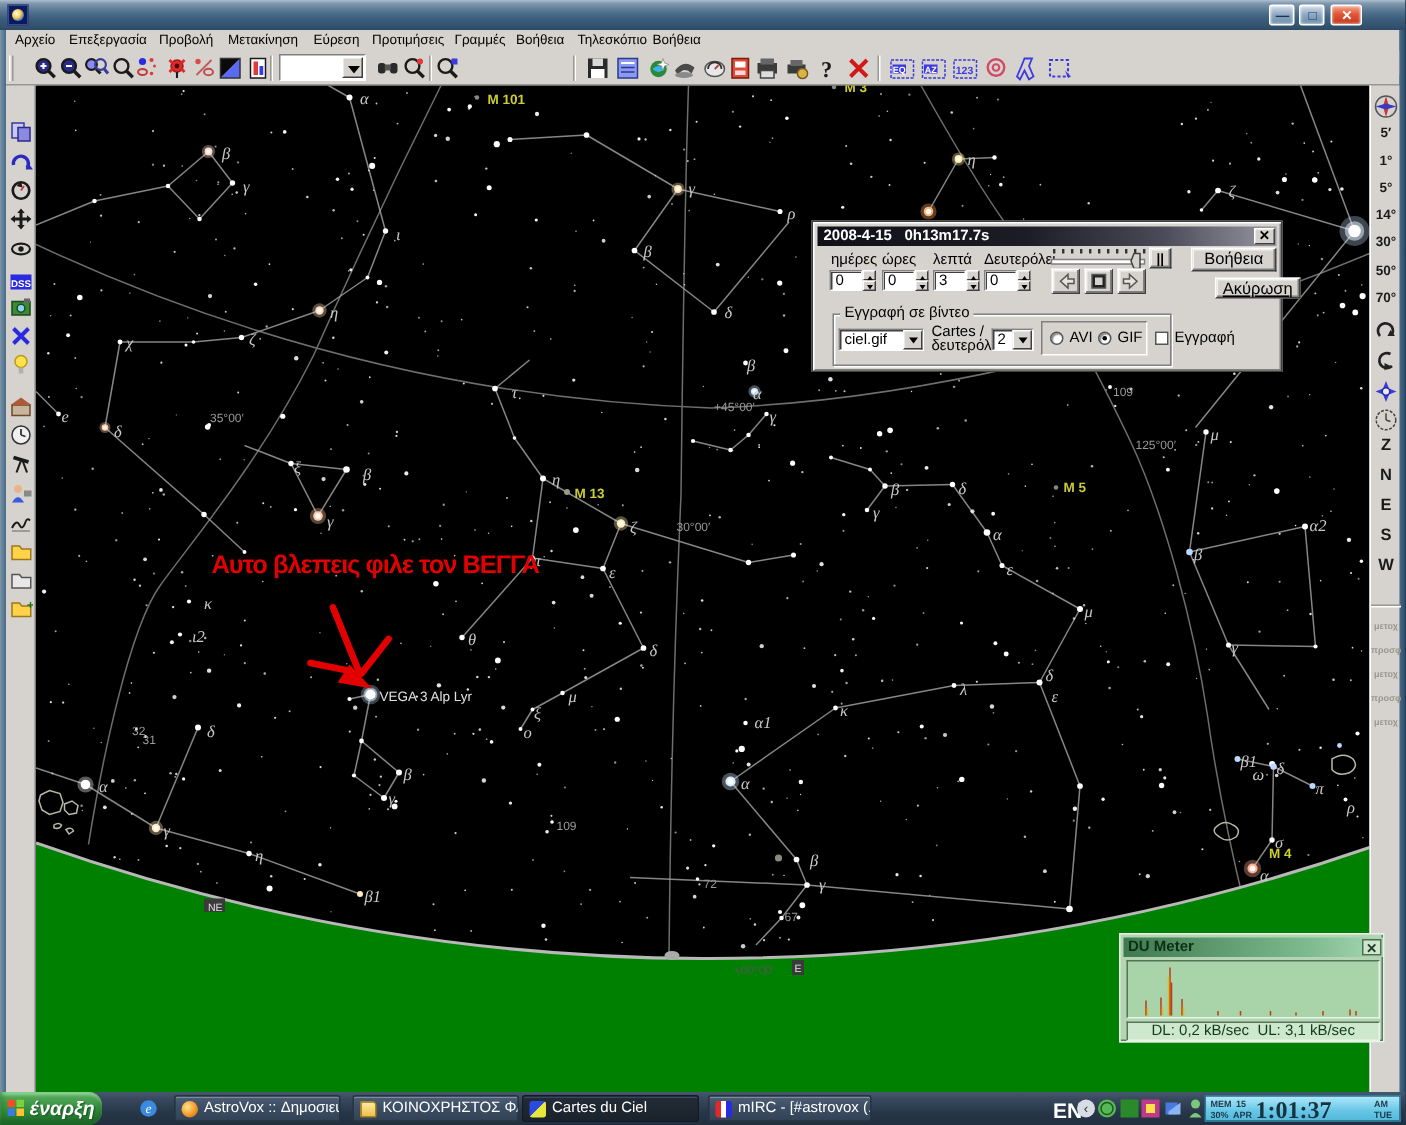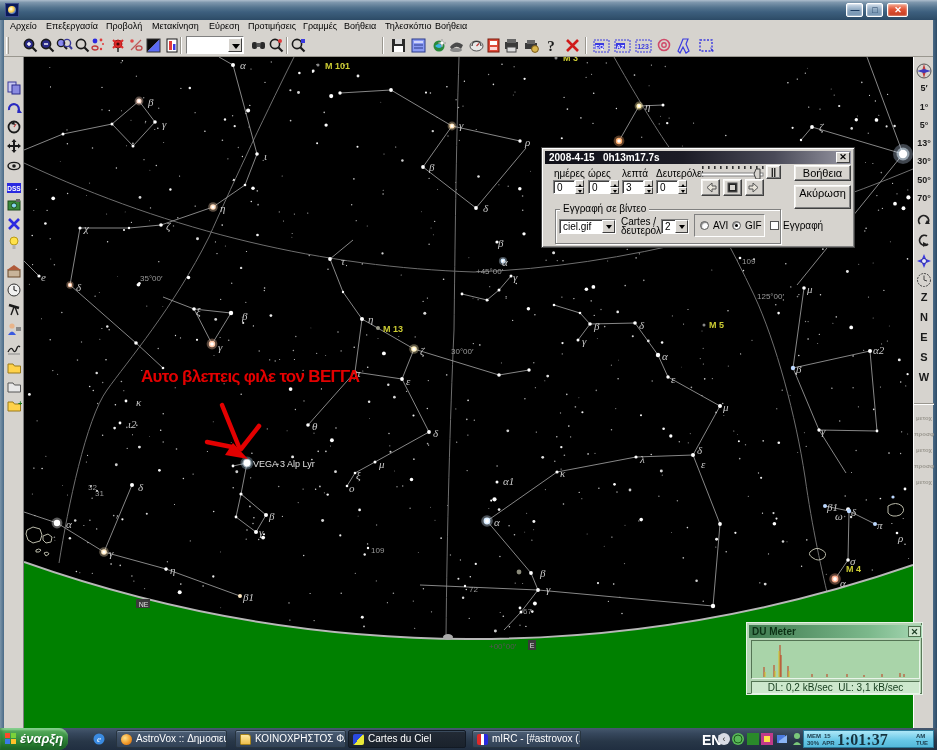--- a/index.html
+++ b/index.html
@@ -1410,21 +1410,21 @@
 
 <div id="rightbar">
  <svg class="sidebtn" style="top:5px;" width="18" height="18" viewBox="0 0 18 18">
         <circle cx="9" cy="9" r="7" fill="none" stroke="#555"></circle>
         <path d="M 9,2 L 11,9 L 9,16 L 7,9 Z" fill="#c03a3a"></path>
         <path d="M 2,9 L 9,7 L 16,9 L 9,11 Z" fill="#3a3ac0"></path>
       </svg>
       <div style="top:26px;">5′</div>
       <div style="top:45px;">1°</div>
       <div style="top:63px;">5°</div>
-      <div style="top:81px;">13°</div>
+      <div style="top:81px;">14°</div>
       <div style="top:99px;">30°</div>
       <div style="top:118px;">50°</div>
       <div style="top:136px;">70°</div>
       <svg class="sidebtn" style="top:155px;" width="18" height="18" viewBox="0 0 18 18">
         <path d="M 5,12 a 5,5 0 1 1 8,-1" fill="none" stroke="#222" stroke-width="1.8"></path>
         <path d="M 12,8 l 3,4 l -5,0 z" fill="#222"></path>
       </svg>
       <svg class="sidebtn" style="top:175px;" width="18" height="18" viewBox="0 0 18 18">
         <path d="M 12,4 a 5,5 0 1 0 1,8" fill="none" stroke="#222" stroke-width="1.8"></path>
         <path d="M 12,12 l -4,3 l 0,-5 z" fill="#222"></path>
@@ -1486,21 +1486,21 @@
           <rect x="44" y="2" width="1.6" height="3"></rect>
           <rect x="50" y="2" width="1.6" height="3"></rect>
           <rect x="56" y="2" width="1.6" height="3"></rect>
           <rect x="62" y="2" width="1.6" height="3"></rect>
         </g>
    <rect x="1" y="9" width="62" height="3" fill="#fff" stroke="#808080" stroke-width="1"></rect>
    <path d="M 56,5 l 4,0 l 0,10 l -4,0 l -2,-5 z" fill="#d6d3ce" stroke="#404040" stroke-width="1"></path>
  </svg>
  <div class="dbtn" style="left:224px; top:17px; width:15px; height:14px; font-size:9px; line-height:13px; font-weight:bold;">||</div>
  <div class="dbtn" style="left:252px; top:17px; width:57px; height:16px; font-size:11px; line-height:15px;">Βοήθεια</div>
- <div class="dbtn" style="left:252px; top:37px; width:57px; height:24px; font-size:11px; line-height:15px;">Ακύρωση</div>
+ <div class="dbtn" style="left:268px; top:37px; width:57px; height:14px; font-size:11px; line-height:15px;text-decoration:underline;">Ακύρωση</div>
 
  <div class="dbtn" style="left:159px; top:31px; width:19px; height:17px;"><svg width="17" height="15">
           <path d="M 10,3 l 0,3 l 4,0 l 0,3 l -4,0 l 0,3 l -5,-4.5 z" fill="#e8e4da" stroke="#555" stroke-width="1"></path>
         </svg></div>
  <div class="dbtn" style="left:181px; top:31px; width:19px; height:17px;"><svg width="17" height="15">
           <rect x="4" y="3" width="9" height="9" fill="#222" stroke="#555"></rect>
           <rect x="6" y="5" width="5" height="5" fill="#d6d3ce"></rect>
         </svg></div>
  <div class="dbtn" style="left:203px; top:31px; width:19px; height:17px;"><svg width="17" height="15">
           <path d="M 7,3 l 0,3 l -4,0 l 0,3 l 4,0 l 0,3 l 5,-4.5 z" fill="#e8e4da" stroke="#555" stroke-width="1"></path>

